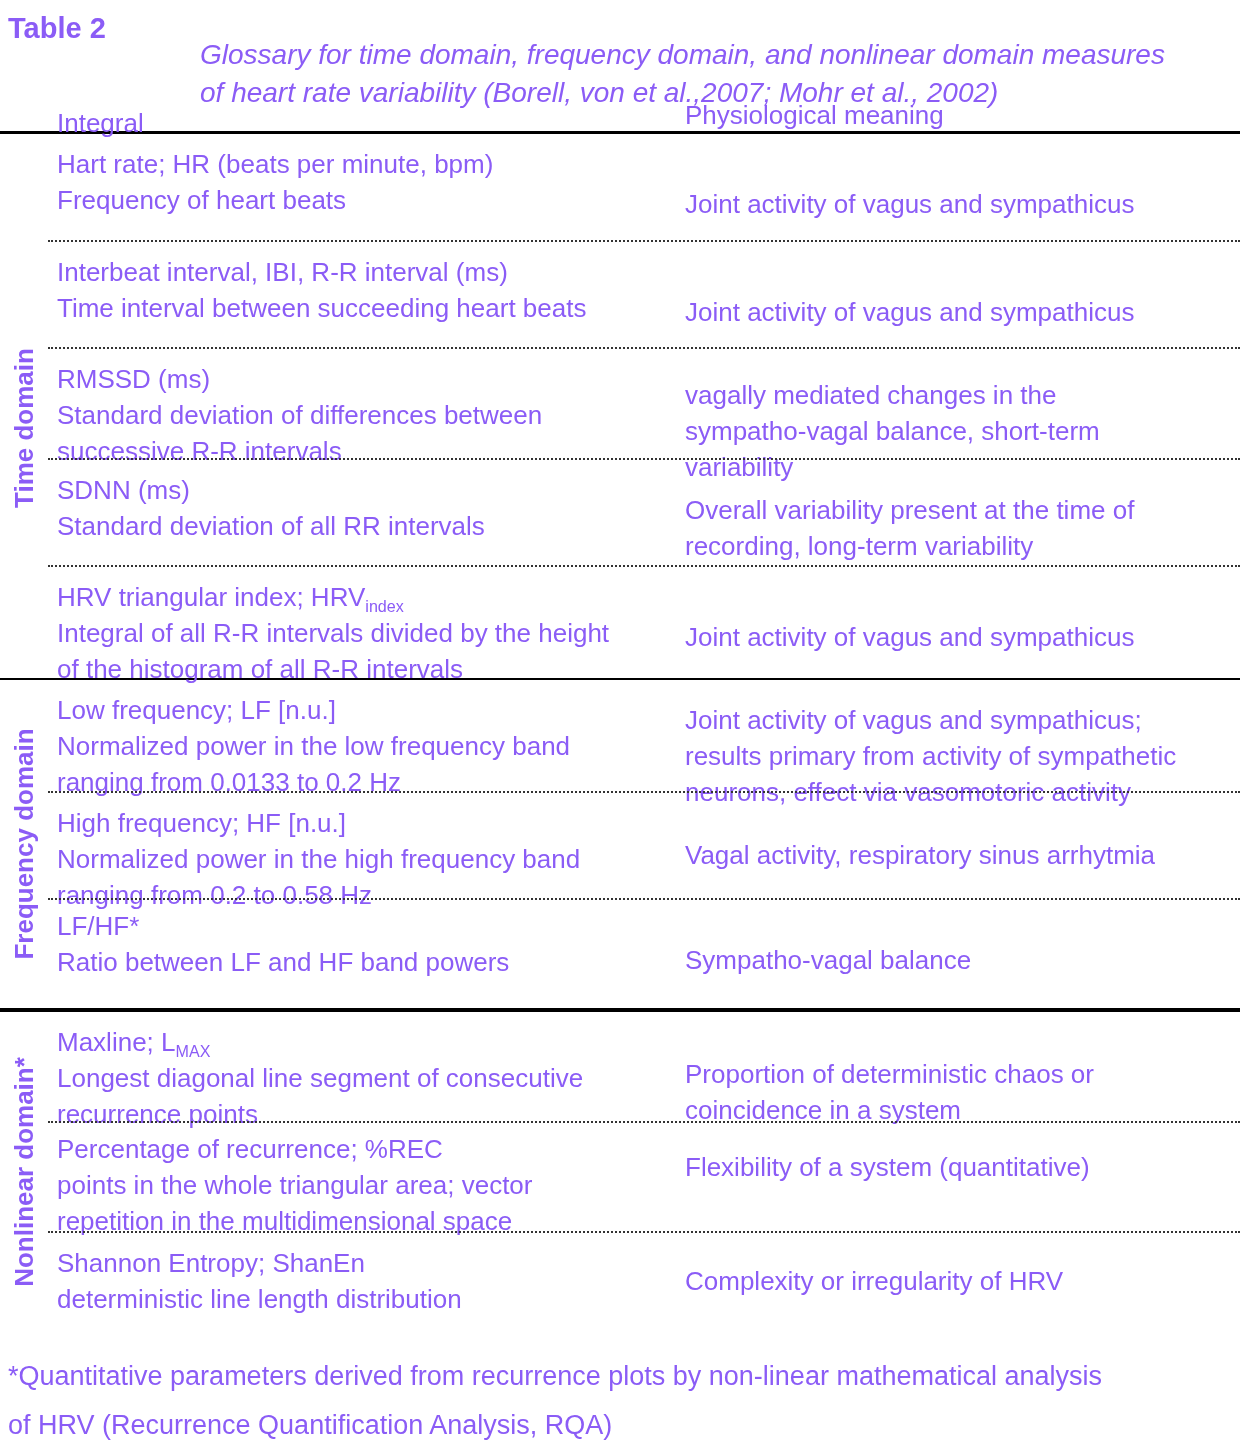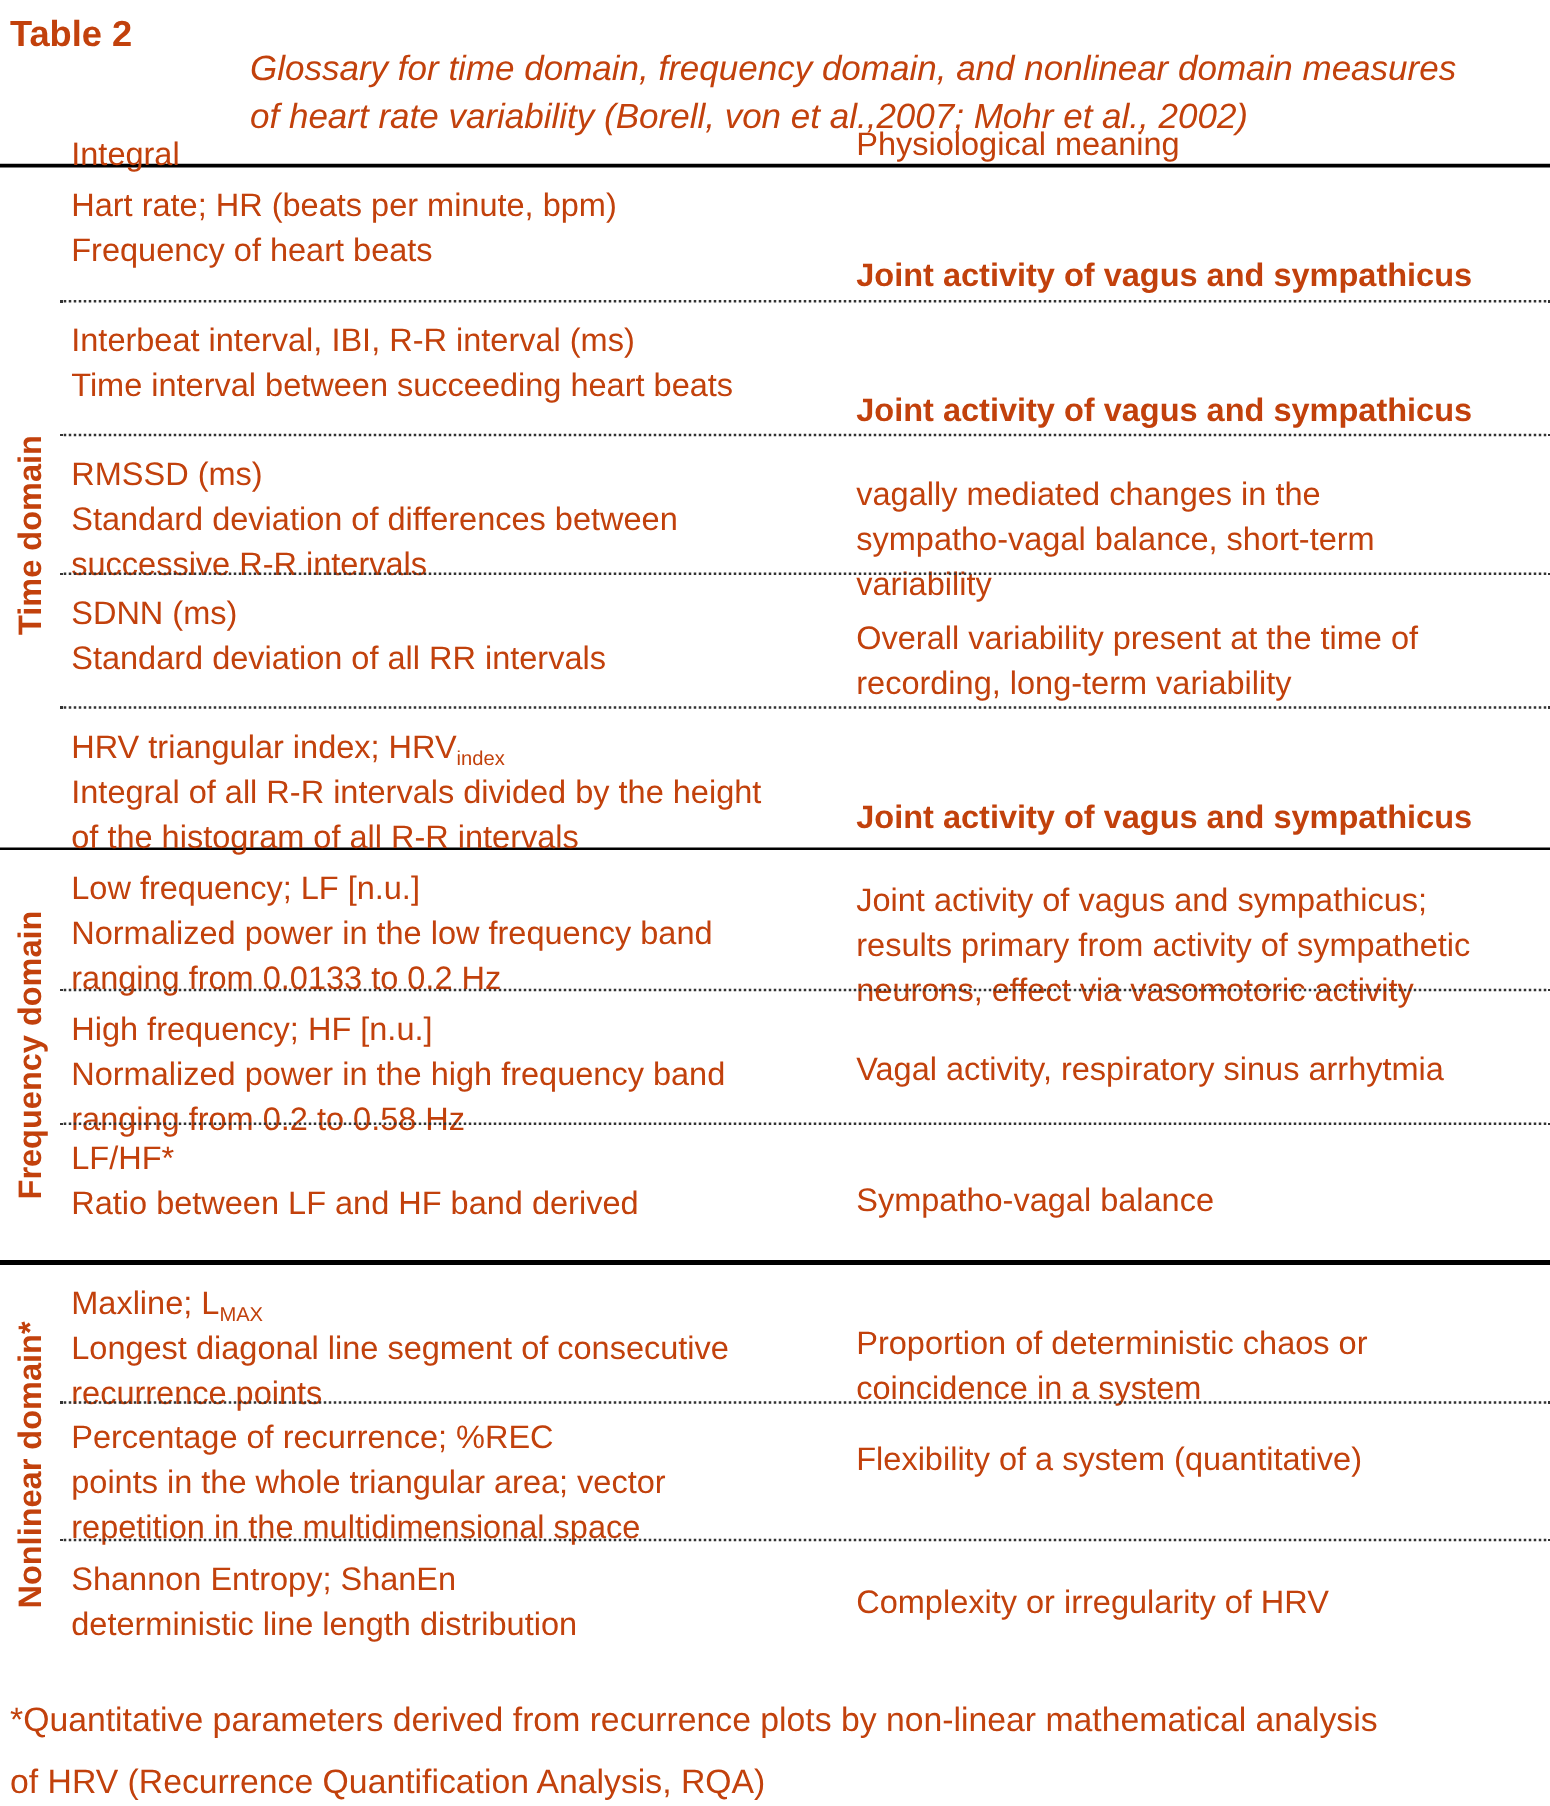--- a/index.html
+++ b/index.html
@@ -2,21 +2,21 @@
 <html><head>
 <meta charset="utf-8">
 <style>
   * { box-sizing: border-box; margin: 0; padding: 0; }
   html, body { background: #ffffff; }
   .page {
     position: relative;
     width: 1240px;
     height: 1445px;
     background: #ffffff;
-    color: #c2410c;
+    color: #8b5cf6;
     font-family: "Liberation Sans", sans-serif;
     font-size: 26px;
     overflow: hidden;
   }
 
   
   .titlebar { position: absolute; top: 10px; left: 8px; display: flex; }
   .tlabel { font-weight: bold; font-size: 29px; width: 192px; flex: none; padding-top: 2px; }
   .tcaption { font-style: italic; font-size: 28px; line-height: 38px; white-space: nowrap; margin-top: 26px; }
 
@@ -42,21 +42,21 @@
   .cell.meaning { flex: 1; padding-left: 25px; }
   .ln { height: 36px; line-height: 36px; white-space: nowrap; }
   sub { font-size: 0.62em; }
 
   .h100 { height: 100px; } .h106 { height: 106px; } .h107 { height: 107px; }
   .h109 { height: 109px; justify-content: space-between; } .h110 { height: 110px; } .h111 { height: 111px; }
   .h113 { height: 113px; }
 
   .mt22 { padding-top: 22px; } .mt26 { padding-top: 26px; } .mt28 { padding-top: 28px; }
   .mt30 { padding-top: 30px; } .mt32 { padding-top: 32px; } .mt42 { padding-top: 42px; }
-  .mt44 { padding-top: 44px; } .mt50 { padding-top: 68px; font-weight: bold; }
+  .mt44 { padding-top: 44px; } .mt50 { padding-top: 52px; }
 
   
   .footnote { position: absolute; top: 1352px; left: 8px; font-size: 27px; }
   .fn { height: 49px; line-height: 49px; white-space: nowrap; }
 </style>
 </head>
 <body>
 
 <div class="page">
 
@@ -166,21 +166,21 @@
             <div class="ln">ranging from 0.2 to 0.58 Hz</div>
           </div>
           <div class="cell meaning mt44">
             <div class="ln">Vagal activity, respiratory sinus arrhytmia</div>
           </div>
         </div>
 
         <div class="row h110">
           <div class="cell param pt8">
             <div class="ln">LF/HF*</div>
-            <div class="ln">Ratio between LF and HF band derived</div>
+            <div class="ln">Ratio between LF and HF band powers</div>
           </div>
           <div class="cell meaning mt42">
             <div class="ln">Sympatho-vagal balance</div>
           </div>
         </div>
 
       </div>
     </div>
 
     <div class="grp gc">

